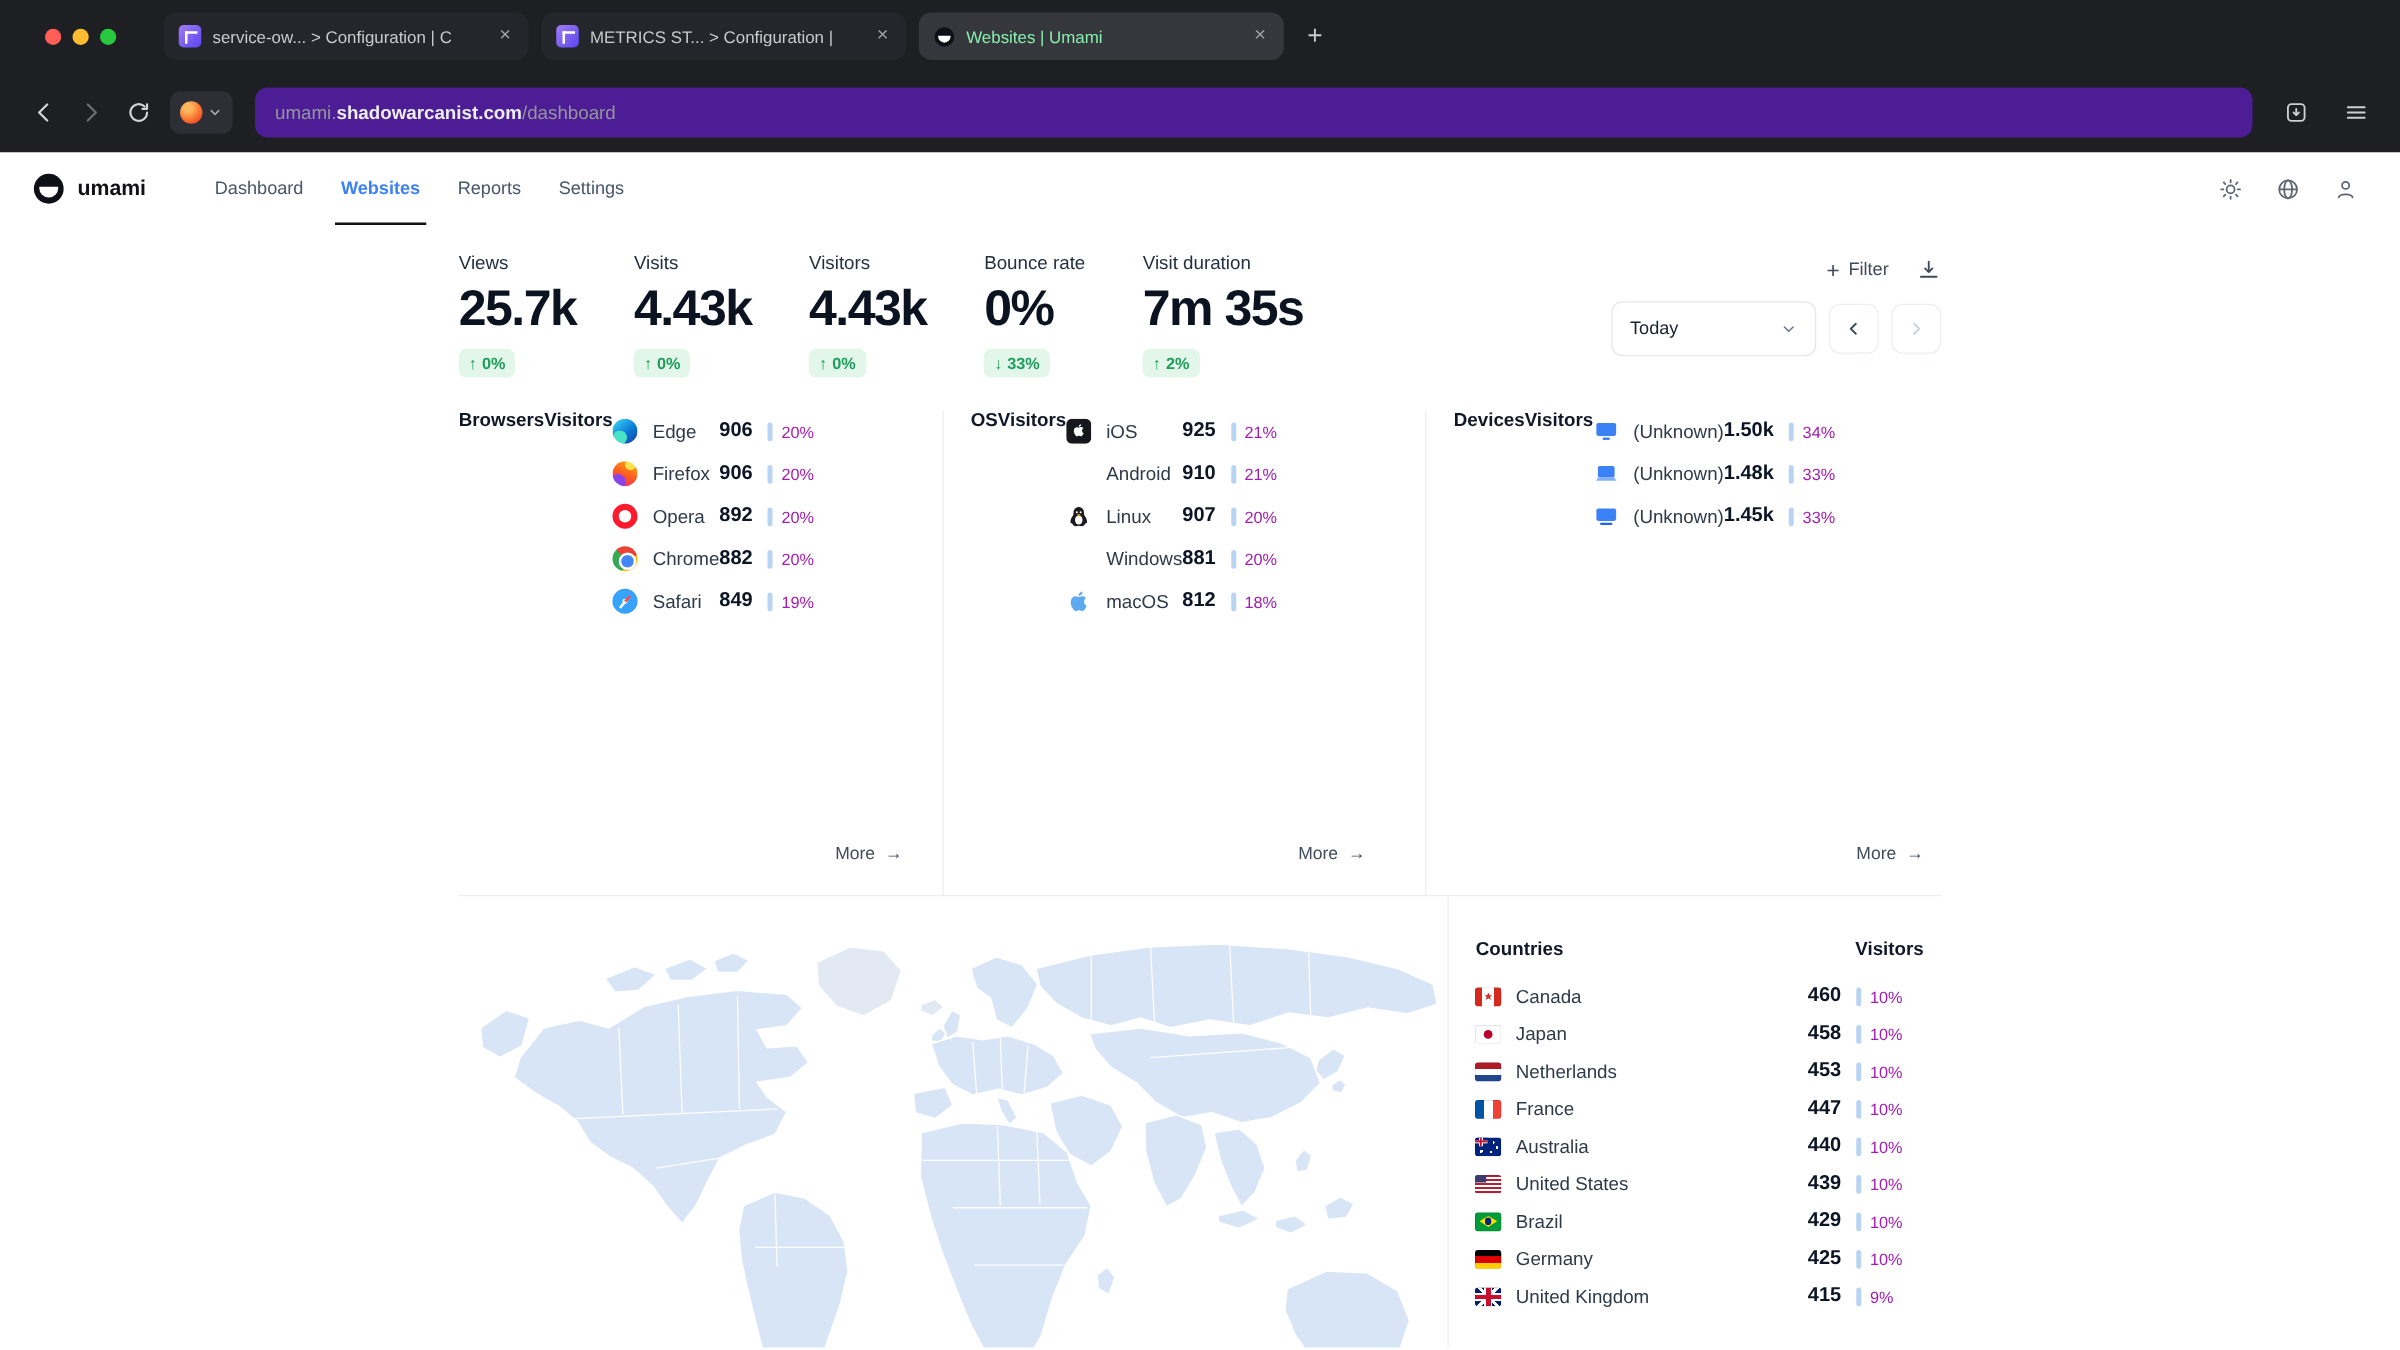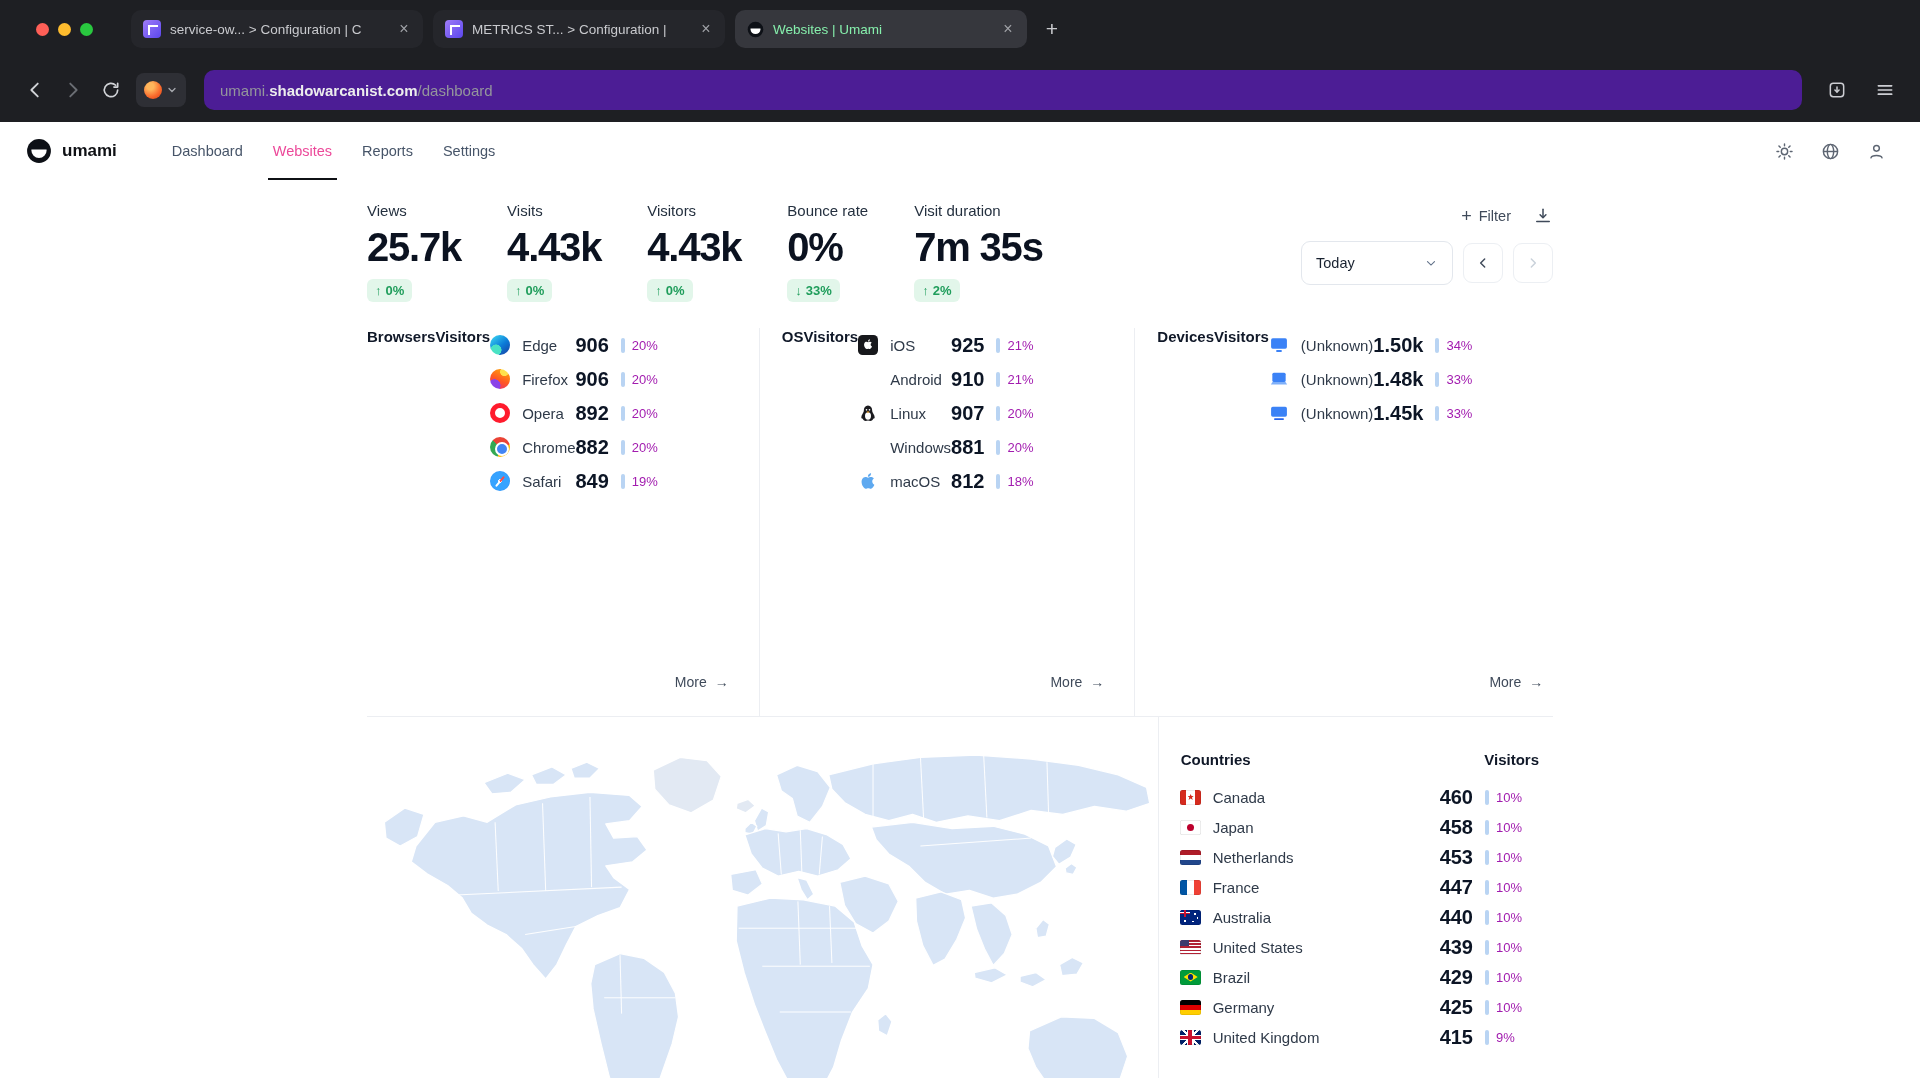--- a/index.html
+++ b/index.html
@@ -33,55 +33,55 @@
   .urlbar{flex:1;margin:0 14px;height:40px;border-radius:10px;background:#4c1d95;display:flex;
     align-items:center;padding:0 16px;font-size:15px}
   .url-dim{color:#94969c}.url-host{color:#eceded;font-weight:600}
   .right-icons{display:flex;gap:14px;align-items:center}
 
   
   .app-header{height:58px;display:flex;align-items:center;padding:0 26px;background:#fff}
   .brand{display:flex;align-items:center;gap:10px;font-size:17px;font-weight:700;color:#0f1115}
   .nav{display:flex;height:100%;margin-left:40px}
   .nav-item{padding:0 15px;display:flex;align-items:center;font-size:14.5px;color:#475569;position:relative}
-  .nav-item.active{color:#ec4899;font-weight:400}
+  .nav-item.active{color:#3b82f6;font-weight:700}
   .nav-item.active::after{content:"";position:absolute;left:10px;right:10px;bottom:0;height:2px;background:#0f1115}
   .header-icons{margin-left:auto;display:flex;gap:10px}
   .hicon{width:36px;height:36px;display:flex;align-items:center;justify-content:center;border-radius:8px}
 
   
   .container{width:1186px;margin:0 auto}
   .stats-row{display:flex;justify-content:space-between;align-items:flex-start;margin-top:22px}
   .metrics{display:flex;gap:46px}
   .metric-label{font-size:15px;color:#24303f;margin-bottom:8px}
   .metric-value{font-size:40px;font-weight:700;color:#0b1220;letter-spacing:-1.2px;line-height:1}
   .chip{margin-top:12px;display:inline-flex;align-items:center;gap:4px;font-size:13px;font-weight:600;
     color:var(--positive_text,#1f9d5b);background:var(--positive_bg,#e2f6ea);padding:4px 8px;border-radius:6px}
   .controls{display:flex;flex-direction:column;align-items:flex-end;gap:15px;padding-top:4px}
   .controls-top{display:flex;align-items:center;gap:22px}
   .filter-btn{display:flex;align-items:center;gap:7px;font-size:14.5px;color:#3f4a5a}
   .filter-btn .plus{font-size:18px;line-height:1;color:#3f4a5a}
   .controls-bottom{display:flex;align-items:center;gap:10px}
-  .date-select{width:152px;height:44px;border:1px solid #e3e7ed;border-radius:9px;display:flex;
+  .date-select{width:164px;height:44px;border:1px solid #e3e7ed;border-radius:9px;display:flex;
     align-items:center;justify-content:space-between;padding:0 14px;font-size:14.5px;color:#18212f;background:#fff}
   .pager-btn{width:40px;height:40px;border:1px solid #eceff3;border-radius:9px;display:flex;
     align-items:center;justify-content:center;background:#fff}
 
   
   .panels{margin-top:26px;display:grid;grid-template-columns:1fr 1fr 1fr}
   .panel{min-height:388px;display:flex;flex-direction:row;padding:0 30px 26px 0}
   .panel:nth-child(2){padding-left:22px;border-left:1px solid #eceef2}
   .panel:nth-child(3){padding:0 14px 26px 22px;border-left:1px solid #eceef2}
   .phead{display:flex;justify-content:space-between;margin-bottom:14px}
   .ptitle,.pcol{font-size:15px;font-weight:700;color:#101828}
   .prows{display:flex;flex-direction:column}
   .prow{display:flex;align-items:center;height:34px}
   .picon{width:20px;height:20px;margin-right:12px;display:flex;align-items:center;justify-content:center;flex:0 0 auto}
   .pname{font-size:15px;color:#2f3a49}
-  .pval{margin-left:auto;font-size:20px;font-weight:700;color:#0c1525}
+  .pval{margin-left:auto;font-size:16px;font-weight:700;color:#0c1525}
   .ppct{width:54px;margin-left:12px;display:flex;align-items:center;gap:7px;font-size:13px;color:#a21caf}
   .pbar{width:4px;height:15px;border-radius:2px;background:var(--percent_bar,#b9d4f3);flex:0 0 auto}
   .more{margin-top:auto;align-self:center;font-size:14px;color:#3f4a5a;display:flex;gap:8px;
     align-items:center;padding-top:20px}
 
   
   .bottom{display:grid;grid-template-columns:1fr 1fr 1fr;border-top:1px solid #eceef2;height:362px;overflow:hidden}
   .map-cell{grid-column:1/3;padding-top:12px;overflow:hidden}
   svg.map{width:100%;display:block}
   .countries-cell{border-left:1px solid #eceef2;padding:34px 14px 0 22px;display:flex;flex-direction:column}

